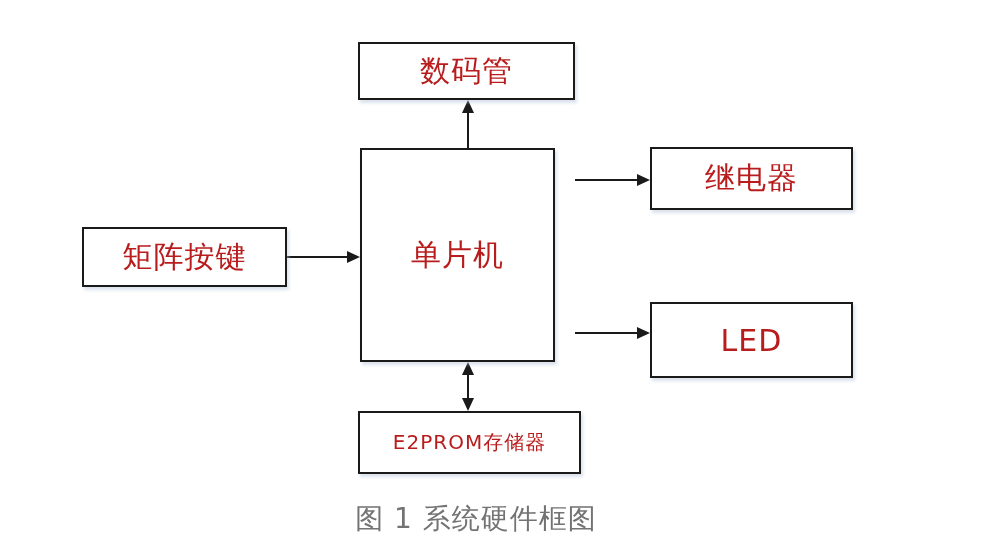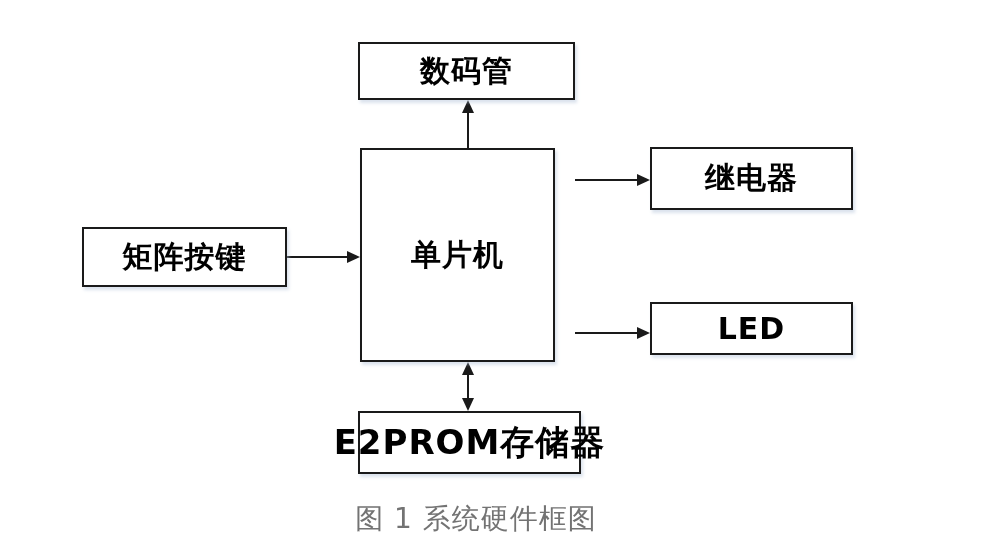--- a/index.html
+++ b/index.html
@@ -23,33 +23,33 @@
   .block {
     position: absolute;
     background: #ffffff;
     border: 2px solid #1a1a1a;
     display: flex;
     align-items: center;
     justify-content: center;
     box-shadow: 2px 3px 3px rgba(176,192,214,0.45);
   }
   .block-label {
-    color: #000000;
-    font-weight: 700;
+    color: #b91c1c;
+    font-weight: 400;
     font-size: 30px;
     letter-spacing: 1px;
     white-space: nowrap;
   }
   #block-display { left: 358px; top: 42px;  width: 217px; height: 58px; }
   #block-mcu     { left: 360px; top: 148px; width: 195px; height: 214px; }
   #block-relay   { left: 650px; top: 147px; width: 203px; height: 63px; text-align: center; }
-  #block-led     { left: 650px; top: 302px; width: 203px; height: 53px; }
+  #block-led     { left: 650px; top: 302px; width: 203px; height: 76px; }
   #block-keypad  { left: 82px;  top: 227px; width: 205px; height: 60px; }
   #block-eeprom  { left: 358px; top: 411px; width: 223px; height: 63px; }
-  #block-eeprom .block-label { font-size: 34px; }
+  #block-eeprom .block-label { font-size: 20px; }
   .caption {
     position: absolute;
     left: 296px; top: 500px;
     width: 360px;
     text-align: center;
     font-size: 28px;
     font-weight: 400;
     color: #737373;
     letter-spacing: 1px;
     white-space: nowrap;

